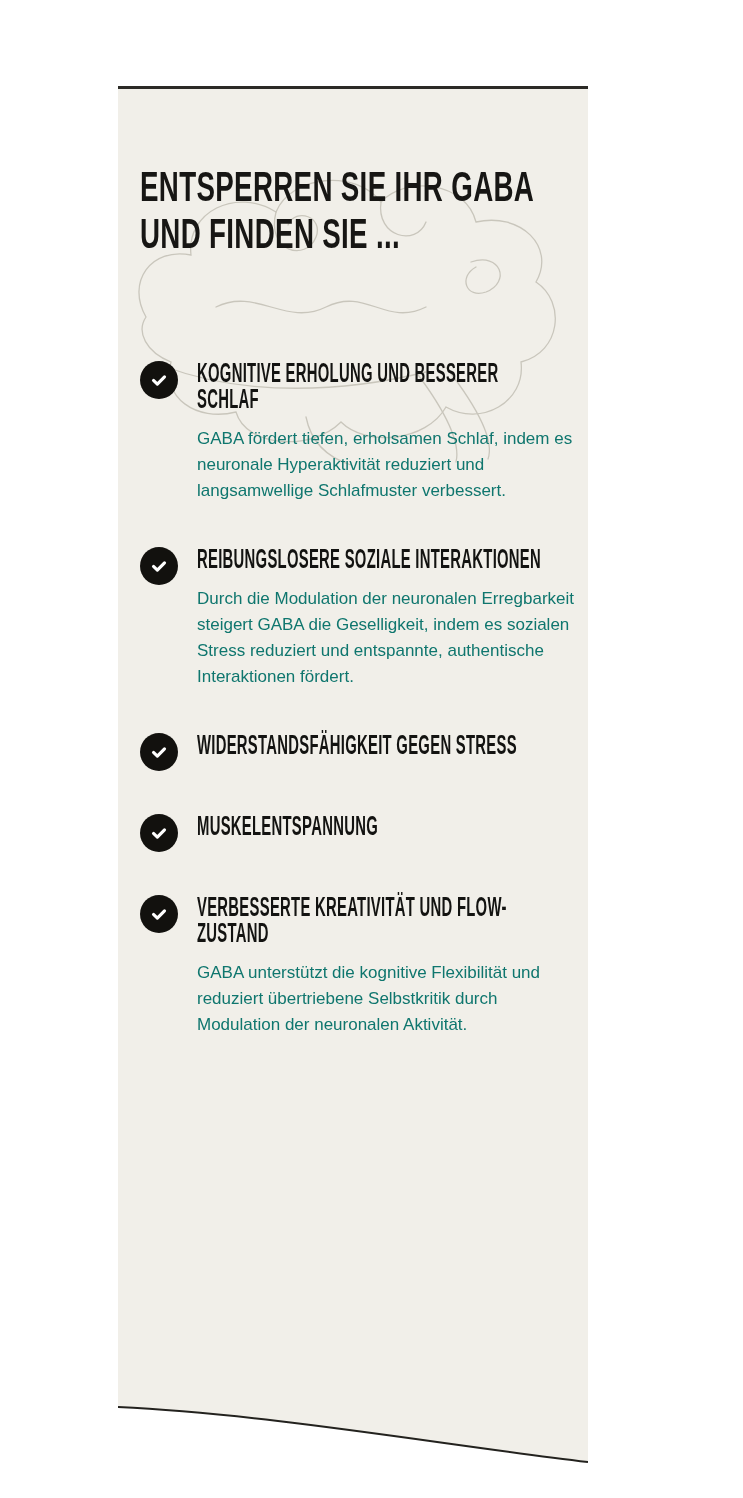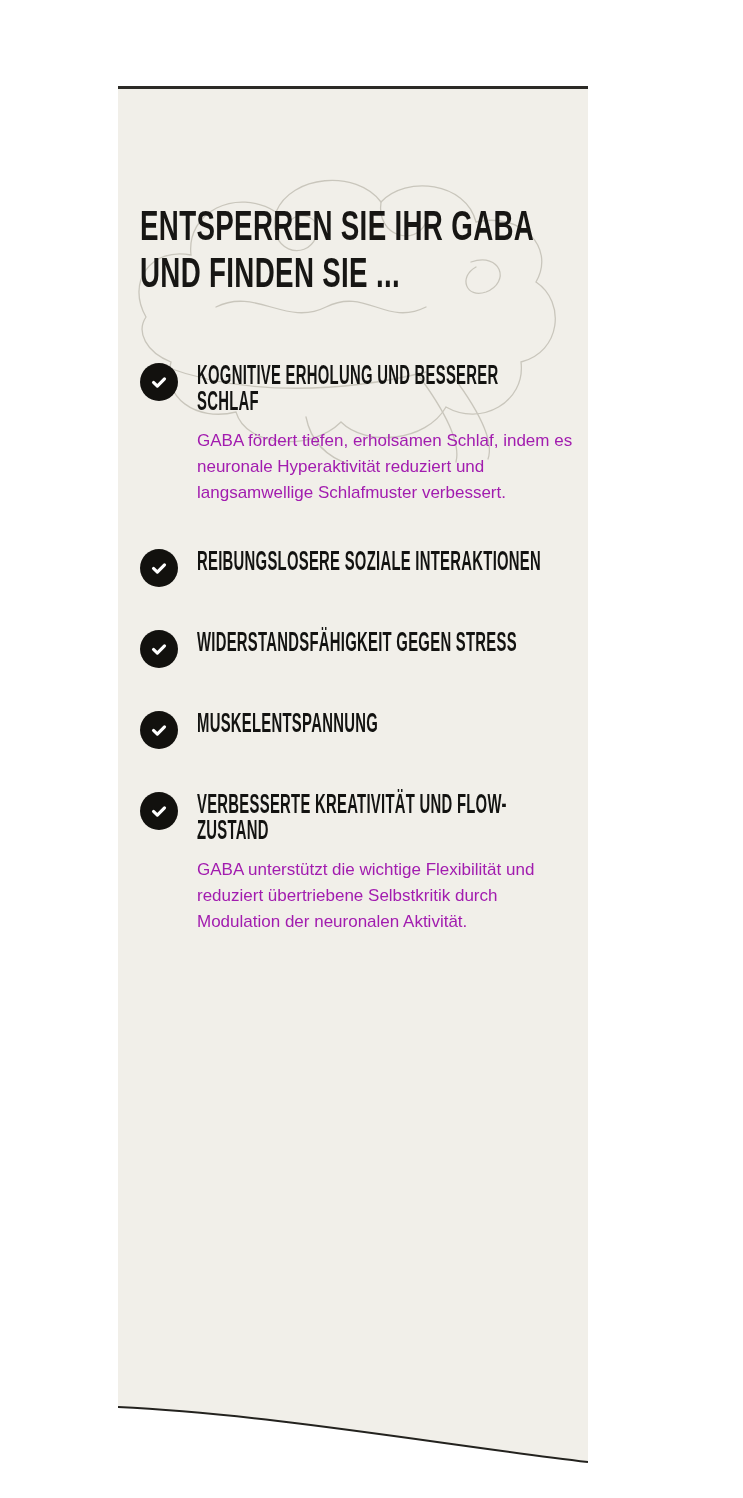--- a/index.html
+++ b/index.html
@@ -29,36 +29,36 @@
     left: 8px;
     top: 78px;
     width: 440px;
     height: 310px;
     z-index: 0;
     pointer-events: none;
   }
   .card-inner {
     position: relative;
     z-index: 1;
-    padding: 113px 0 0 22px;
+    padding: 74px 0 0 22px;
   }
   .page-title {
     margin: 0;
     width: 600px;
     font-size: 42px;
     line-height: 47px;
     font-weight: 700;
     letter-spacing: 0.5px;
     color: #171614;
     white-space: pre-line;
     transform: scaleX(0.66);
     transform-origin: left top;
   }
   .benefits {
-    margin-top: 66px;
+    margin-top: 103px;
   }
   .benefit {
     display: flex;
     align-items: flex-start;
     margin-bottom: 42px;
   }
   .check-bullet {
     flex: 0 0 auto;
     width: 38px;
     height: 38px;
@@ -85,21 +85,21 @@
     color: #131311;
     white-space: pre-line;
     transform: scaleX(0.55);
     transform-origin: left top;
   }
   .benefit-description {
     margin: 14px 0 0 0;
     width: 382px;
     font-size: 17px;
     line-height: 26px;
-    color: #a21caf;
+    color: #0f766e;
   }
   .card-bottom-curve {
     position: absolute;
     left: 0;
     bottom: 0;
     width: 470px;
     height: 72px;
     z-index: 2;
     pointer-events: none;
   }
@@ -141,20 +141,21 @@
   </div>
 
   <div class="benefit">
     <div class="check-bullet">
       <svg width="22" height="22" viewBox="0 0 24 24" fill="none" xmlns="http://www.w3.org/2000/svg">
         <path d="M6 12.5 L10.2 16.5 L18 8.5" stroke="#ffffff" stroke-width="3.4" stroke-linecap="round" stroke-linejoin="round" fill="none"></path>
       </svg>
     </div>
     <div class="benefit-body">
       <h3 class="benefit-title">REIBUNGSLOSERE SOZIALE INTERAKTIONEN</h3>
+      <p class="benefit-description">Durch die Modulation der neuronalen Erregbarkeit steigert GABA die Geselligkeit, indem es sozialen Stress reduziert und entspannte, authentische Interaktionen fördert.</p>
     </div>
   </div>
 
   <div class="benefit">
     <div class="check-bullet">
       <svg width="22" height="22" viewBox="0 0 24 24" fill="none" xmlns="http://www.w3.org/2000/svg">
         <path d="M6 12.5 L10.2 16.5 L18 8.5" stroke="#ffffff" stroke-width="3.4" stroke-linecap="round" stroke-linejoin="round" fill="none"></path>
       </svg>
     </div>
     <div class="benefit-body">
@@ -175,21 +176,21 @@
 
   <div class="benefit">
     <div class="check-bullet">
       <svg width="22" height="22" viewBox="0 0 24 24" fill="none" xmlns="http://www.w3.org/2000/svg">
         <path d="M6 12.5 L10.2 16.5 L18 8.5" stroke="#ffffff" stroke-width="3.4" stroke-linecap="round" stroke-linejoin="round" fill="none"></path>
       </svg>
     </div>
     <div class="benefit-body">
       <h3 class="benefit-title">VERBESSERTE KREATIVITÄT UND FLOW-
 ZUSTAND</h3>
-      <p class="benefit-description">GABA unterstützt die wichtige Flexibilität und reduziert übertriebene Selbstkritik durch Modulation der neuronalen Aktivität.</p>
+      <p class="benefit-description">GABA unterstützt die kognitive Flexibilität und reduziert übertriebene Selbstkritik durch Modulation der neuronalen Aktivität.</p>
     </div>
   </div>
 </div>
   </div>
 
   <svg class="card-bottom-curve" viewBox="0 0 470 72" xmlns="http://www.w3.org/2000/svg" preserveAspectRatio="none">
     <path d="M0,15 C150,22 320,52 470,70 L470,72 L0,72 Z" fill="#ffffff"></path>
     <path d="M0,15 C150,22 320,52 470,70" stroke="#23221e" stroke-width="2" fill="none"></path>
   </svg>
 

